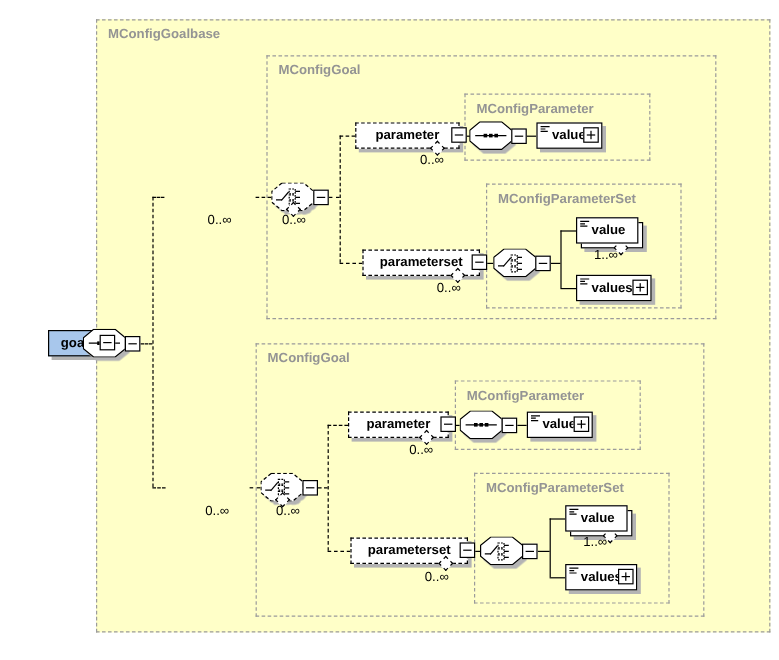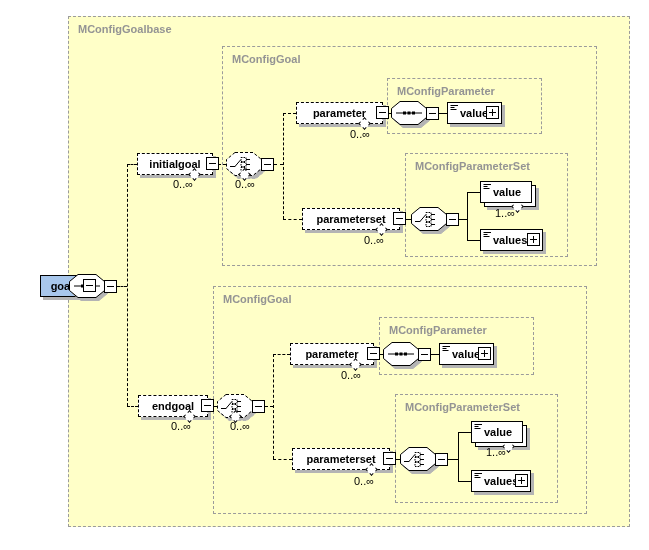--- a/index.html
+++ b/index.html
@@ -43,21 +43,21 @@
   .notch.stagepos{right:auto;bottom:auto;}
   
   .cicon{position:absolute;left:2px;top:1px;width:9px;height:8px;}
   svg{display:block;}
 </style>
 </head>
 <body>
 
 <div class="stage">
 
-  <div class="ctr fill" style="left:68px;top:16px;width:562px;height:511px;">
+  <div class="ctr fill" style="left:80px;top:16px;width:562px;height:511px;">
     <span class="ctr-label">MConfigGoalbase</span>
   </div>
   <div class="ctr" style="left:222px;top:46px;width:375px;height:220px;">
     <span class="ctr-label">MConfigGoal</span>
   </div>
   <div class="ctr" style="left:387px;top:78px;width:155px;height:56px;">
     <span class="ctr-label">MConfigParameter</span>
   </div>
   <div class="ctr" style="left:405px;top:153px;width:163px;height:104px;">
     <span class="ctr-label">MConfigParameterSet</span>
@@ -111,25 +111,20 @@
     <svg width="36" height="24" viewBox="0 0 36 24">
       <polygon points="9,0.5 27,0.5 35.5,7.5 35.5,16.5 27,23.5 9,23.5 0.5,16.5 0.5,7.5" fill="#fff" stroke="#000"></polygon>
       <line x1="5" y1="12" x2="31" y2="12" stroke="#000"></line>
       <rect x="12" y="10.5" width="3" height="3" fill="#000"></rect>
       <rect x="16.5" y="10.5" width="3" height="3" fill="#000"></rect>
       <rect x="21" y="10.5" width="3" height="3" fill="#000"></rect>
     </svg>
   </div>
   <div class="handle stagepos" style="left:104px;top:280px;"></div>
 
-  <div class="el dashed" style="left:137px;top:153px;width:76px;">
-    <span>initialgoal</span>
-    <span class="handle h-right"></span>
-    <span class="notch"></span>
-  </div>
   <div class="occurs" style="left:163px;top:178px;">0..∞</div>
 
   <div class="octa" style="left:226px;top:152px;">
     <svg width="36" height="24" viewBox="0 0 36 24">
       <polygon points="9,0.5 27,0.5 35.5,7.5 35.5,16.5 27,23.5 9,23.5 0.5,16.5 0.5,7.5" fill="#fff" stroke="#000" stroke-dasharray="3,2"></polygon>
       <line x1="4" y1="14.5" x2="9" y2="14.5" stroke="#000"></line>
       <line x1="8.5" y1="15" x2="14.5" y2="8" stroke="#000"></line>
       <rect x="15" y="5.5" width="5" height="4" fill="#fff" stroke="#000" stroke-dasharray="1.5,1"></rect>
       <rect x="15" y="10.5" width="5" height="4" fill="#fff" stroke="#000" stroke-dasharray="1.5,1"></rect>
       <rect x="15" y="15.5" width="5" height="4" fill="#fff" stroke="#000" stroke-dasharray="1.5,1"></rect>
@@ -214,25 +209,20 @@
       <svg width="9" height="8" viewBox="0 0 9 8">
         <line x1="0.5" y1="1.5" x2="8" y2="1.5" stroke="#000"></line>
         <line x1="0.5" y1="3.5" x2="4.5" y2="3.5" stroke="#000"></line>
         <line x1="0.5" y1="5.5" x2="6.5" y2="5.5" stroke="#000"></line>
       </svg>
     </span>
     <span>values</span>
     <span class="handle plus h-in"></span>
   </div>
 
-  <div class="el dashed" style="left:138px;top:395px;width:70px;">
-    <span>endgoal</span>
-    <span class="handle h-right"></span>
-    <span class="notch"></span>
-  </div>
   <div class="occurs" style="left:161px;top:420px;">0..∞</div>
 
   <div class="octa" style="left:217px;top:394px;">
     <svg width="36" height="24" viewBox="0 0 36 24">
       <polygon points="9,0.5 27,0.5 35.5,7.5 35.5,16.5 27,23.5 9,23.5 0.5,16.5 0.5,7.5" fill="#fff" stroke="#000" stroke-dasharray="3,2"></polygon>
       <line x1="4" y1="14.5" x2="9" y2="14.5" stroke="#000"></line>
       <line x1="8.5" y1="15" x2="14.5" y2="8" stroke="#000"></line>
       <rect x="15" y="5.5" width="5" height="4" fill="#fff" stroke="#000" stroke-dasharray="1.5,1"></rect>
       <rect x="15" y="10.5" width="5" height="4" fill="#fff" stroke="#000" stroke-dasharray="1.5,1"></rect>
       <rect x="15" y="15.5" width="5" height="4" fill="#fff" stroke="#000" stroke-dasharray="1.5,1"></rect>

